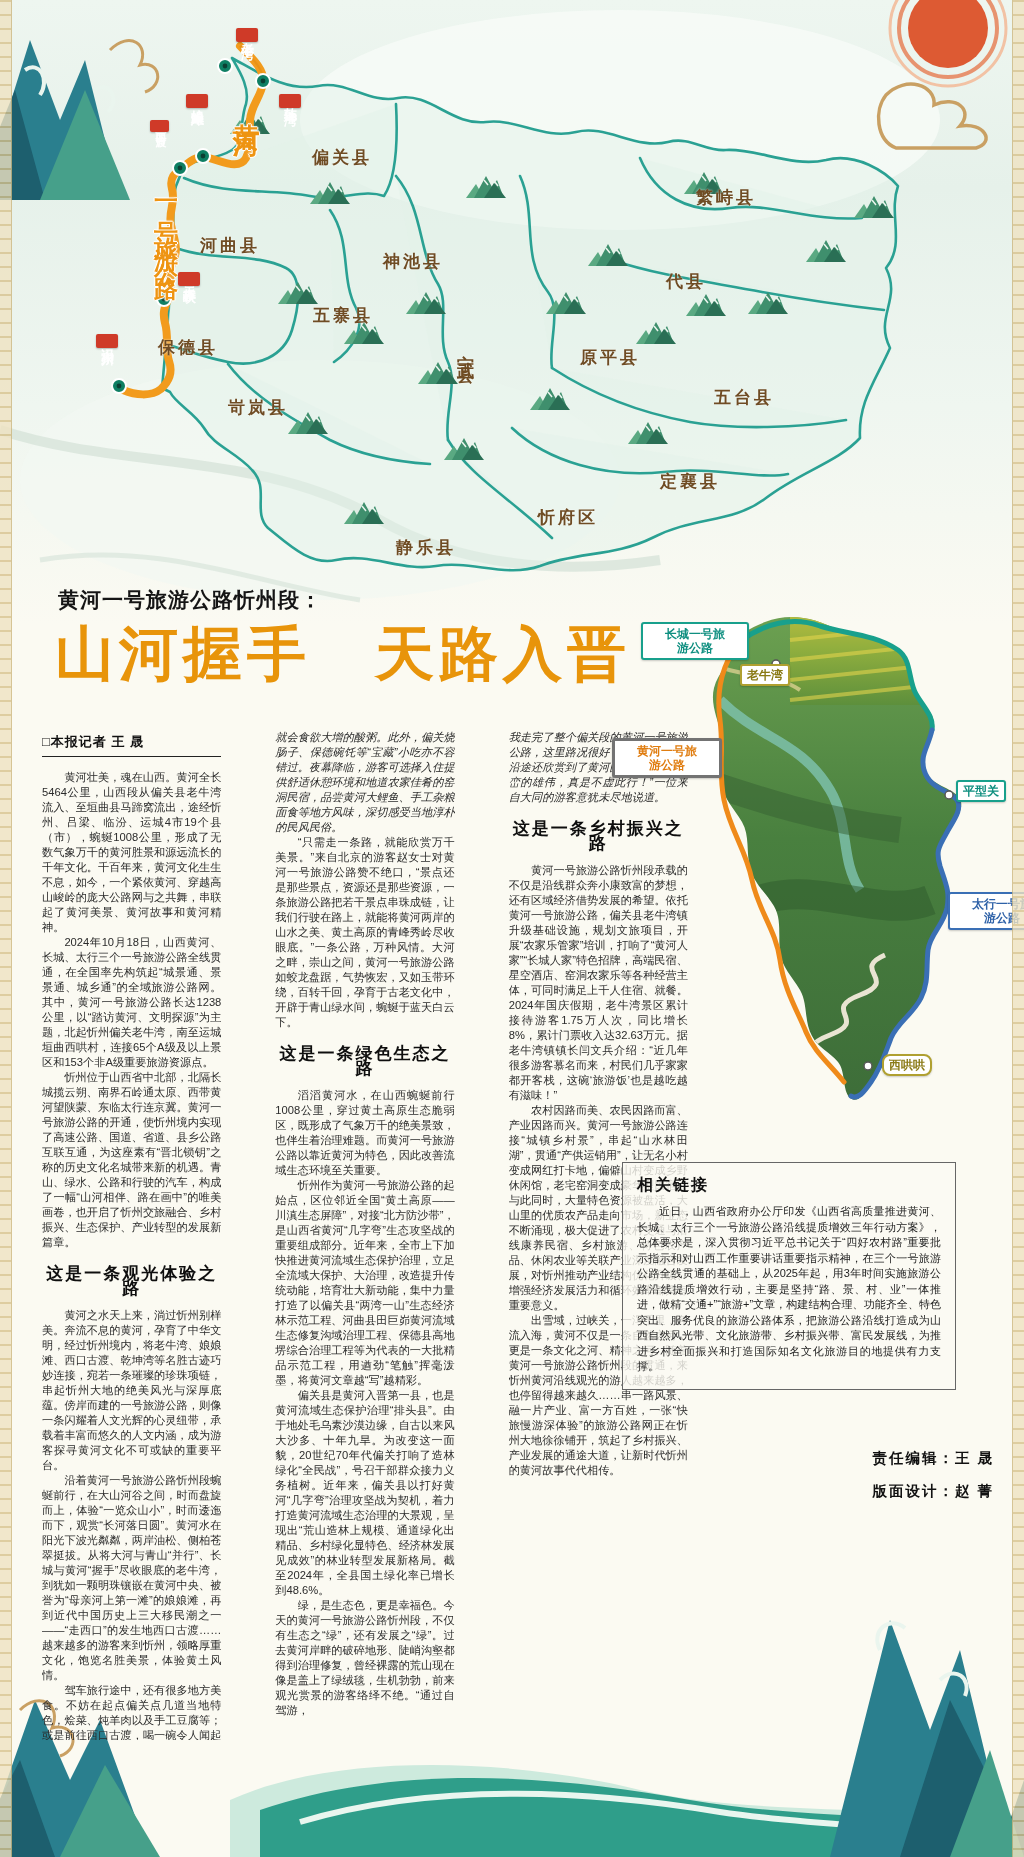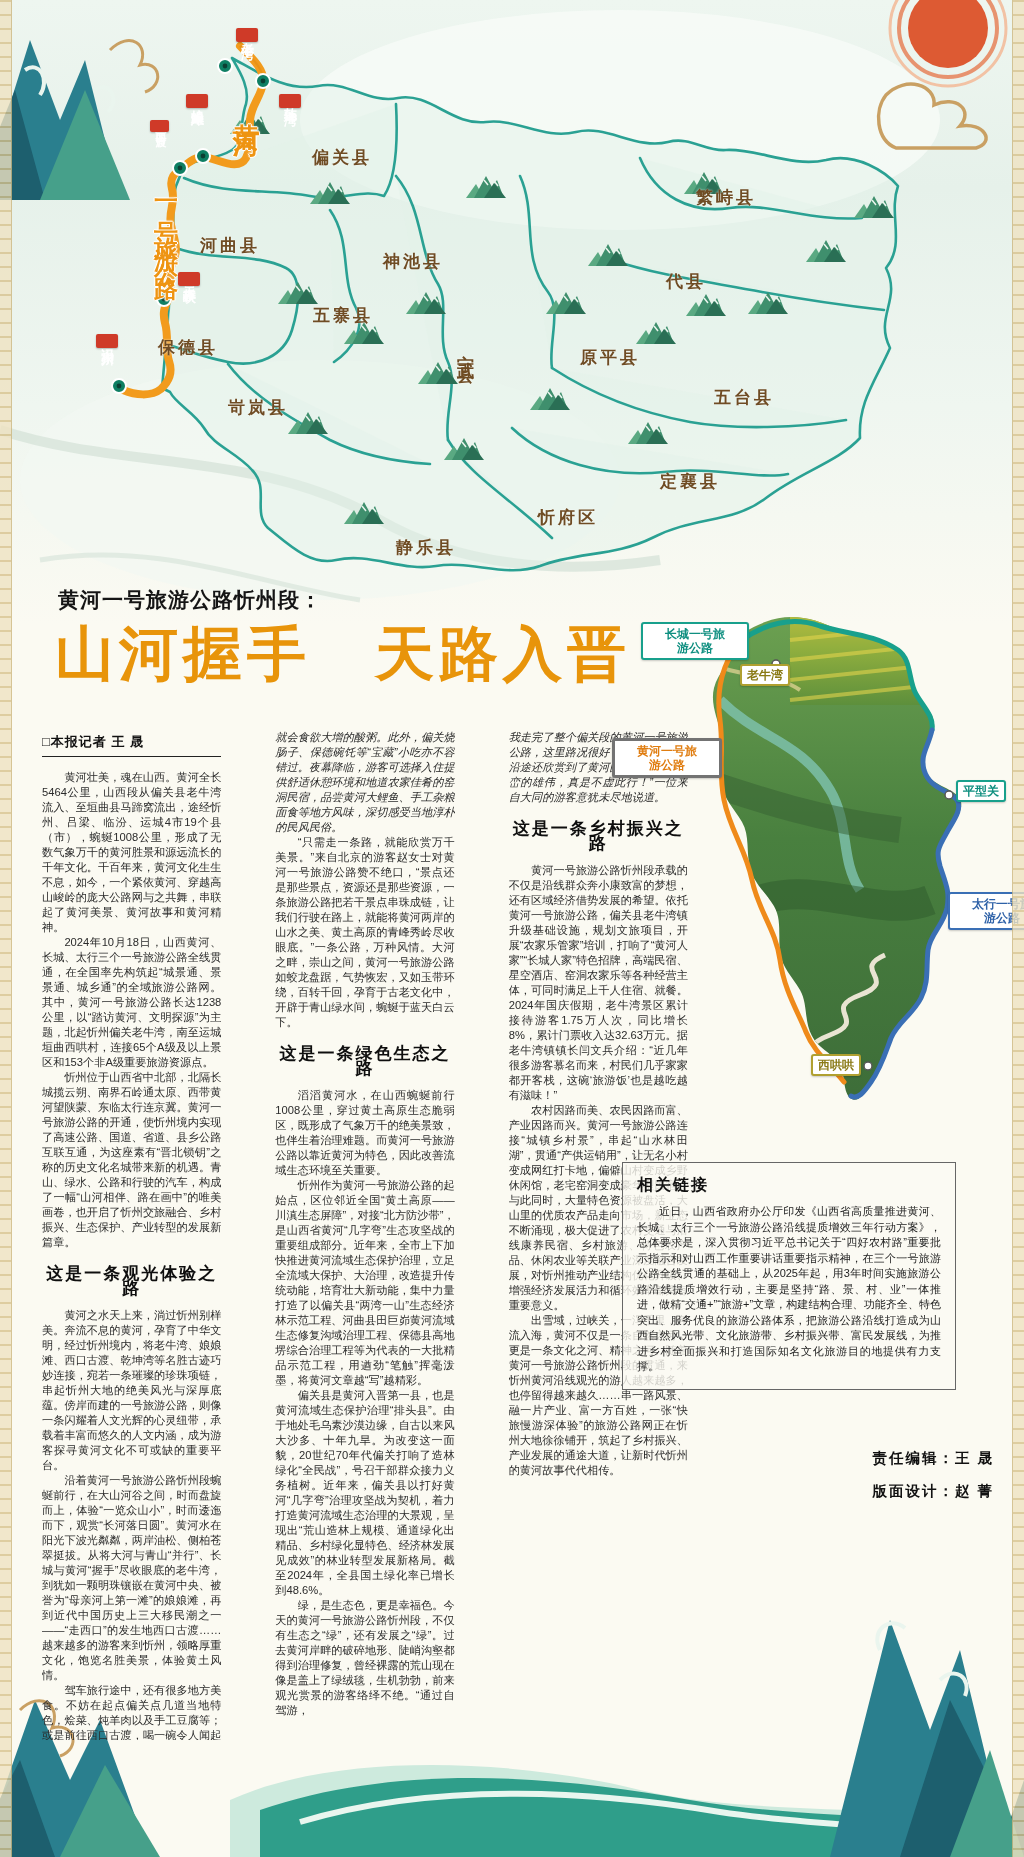--- a/index.html
+++ b/index.html
@@ -236,21 +236,21 @@
         <circle cx="949" cy="795" r="4"></circle>
         <circle cx="868" cy="1066" r="4"></circle>
     </g>
   </svg>
 
   <div class="side-label two lbl-teal" style="left:641px;top:622px;">长城一号旅游公路</div>
   <div class="side-label one lbl-olive" style="left:740px;top:664px;">老牛湾</div>
   <div class="side-label two lbl-orange" style="left:612px;top:738px;">黄河一号旅游公路</div>
   <div class="side-label one lbl-teal" style="left:956px;top:780px;">平型关</div>
   <div class="side-label two lbl-blue" style="left:948px;top:892px;">太行一号旅游公路</div>
-  <div class="side-label one lbl-olive" style="left:811px;top:1054px;">西哄哄</div>
+  <div class="side-label one lbl-olive" style="left:882px;top:1054px;border-radius:8px;">西哄哄</div>
 
   <div class="related">
     <div class="rtitle">相关链接</div>
     <div class="rbody">近日，山西省政府办公厅印发《山西省高质量推进黄河、长城、太行三个一号旅游公路沿线提质增效三年行动方案》，总体要求是，深入贯彻习近平总书记关于“四好农村路”重要批示指示和对山西工作重要讲话重要指示精神，在三个一号旅游公路全线贯通的基础上，从2025年起，用3年时间实施旅游公路沿线提质增效行动，主要是坚持“路、景、村、业”一体推进，做精“交通+”“旅游+”文章，构建结构合理、功能齐全、特色突出、服务优良的旅游公路体系，把旅游公路沿线打造成为山西自然风光带、文化旅游带、乡村振兴带、富民发展线，为推进乡村全面振兴和打造国际知名文化旅游目的地提供有力支撑。</div>
   </div>
 
   <div class="credits">
     <div>责任编辑：王 晟</div>
     <div>版面设计：赵 菁</div>
   </div>

